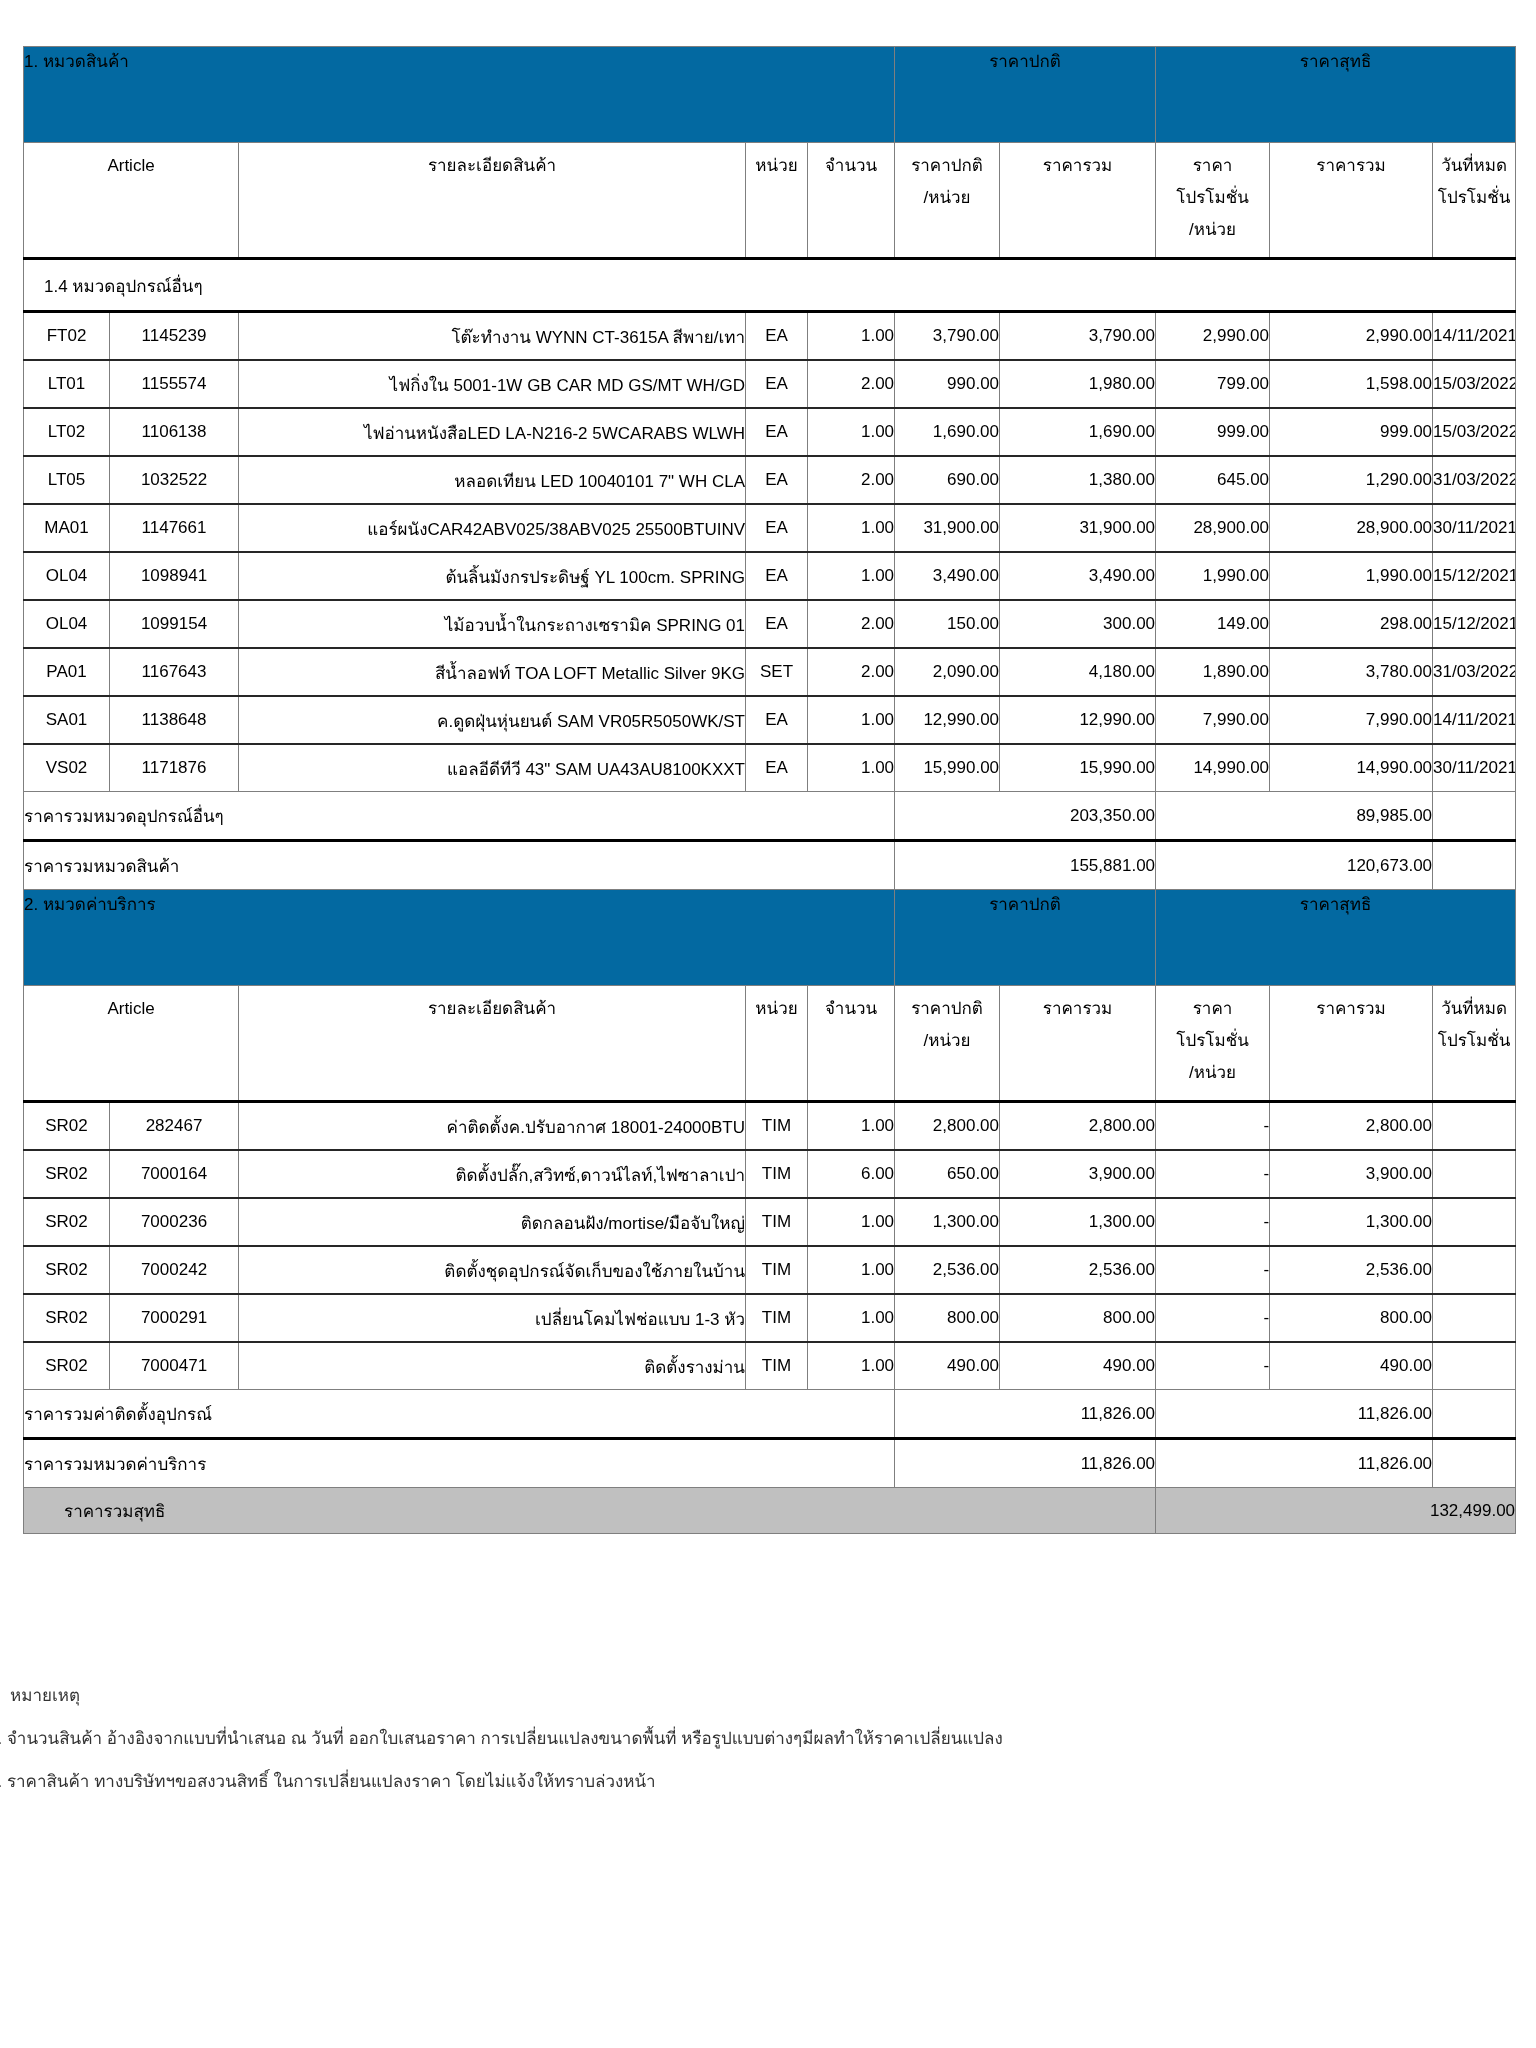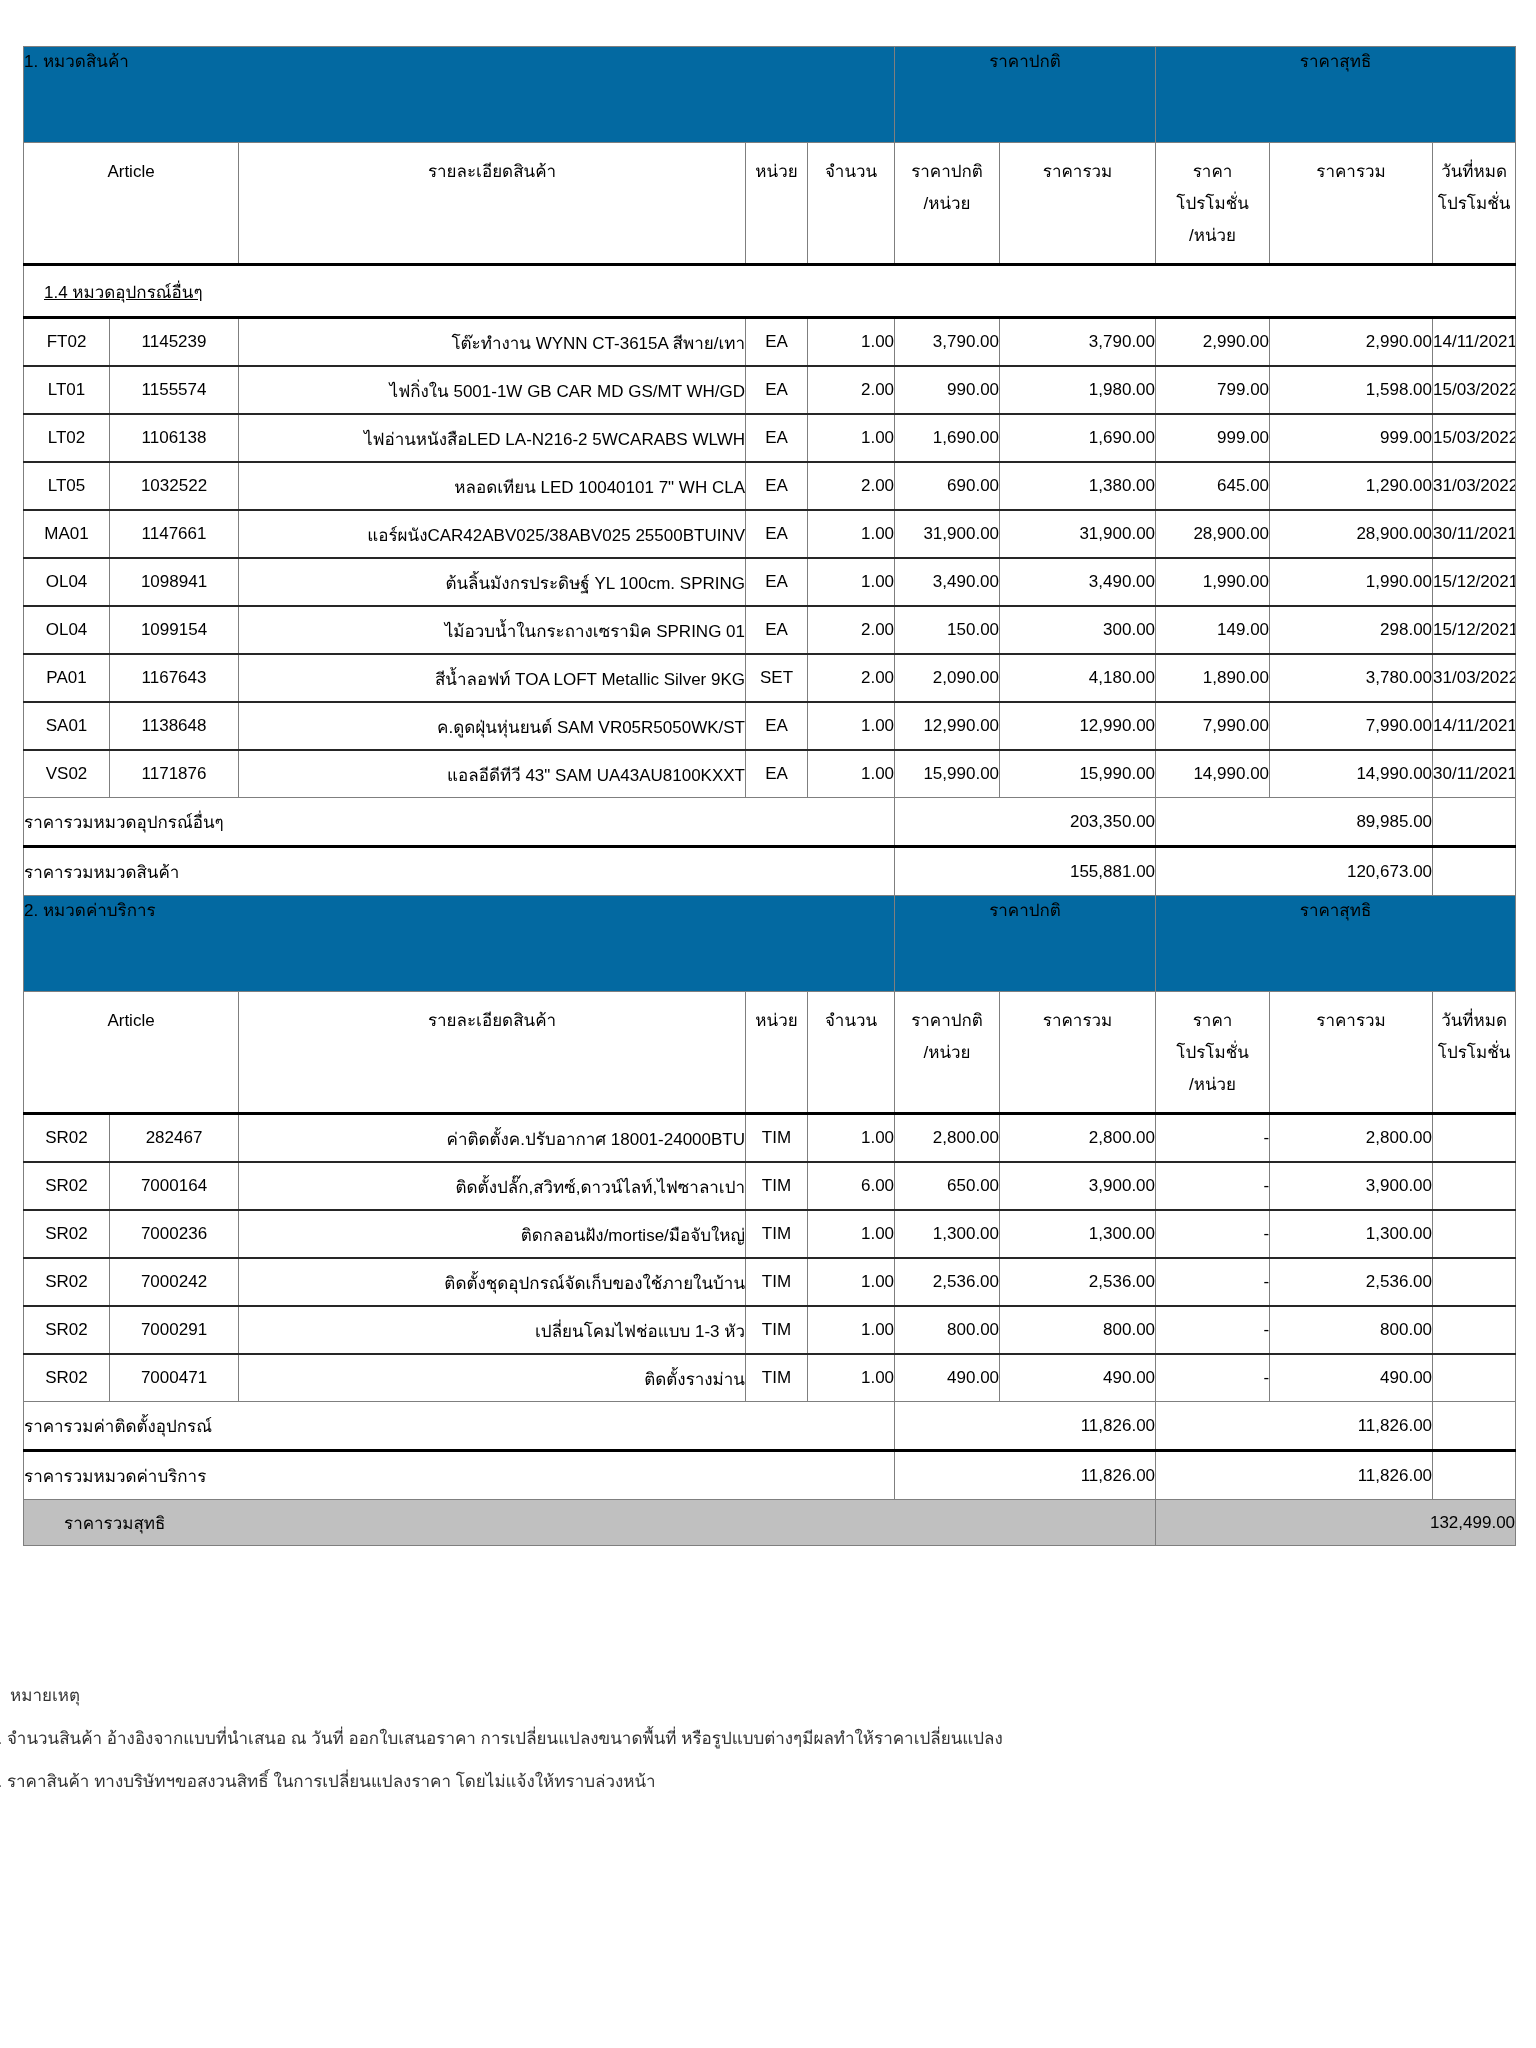--- a/index.html
+++ b/index.html
@@ -22,22 +22,22 @@
     font-size:17px;
     overflow:hidden;
     vertical-align:middle;
     padding:0;
   }
   
   tr.band td   { height:95px; background:#0369a1; border-top:1px solid #7f7f7f; vertical-align:top; }
   td.band-title{ text-align:left; padding:16px 0 0 24px; }
   td.band-group{ text-align:center; padding-top:16px; }
   tr.hdr td    { height:107px; border-top:1px solid #7f7f7f; vertical-align:top;
-                 text-align:center; padding-top:13px; white-space:pre-line; line-height:32px; }
-  tr.sec td    { height:50px; border-top:3px solid #000; padding-left:20px;text-decoration:underline; }
+                 text-align:center; padding-top:7px; white-space:pre-line; line-height:32px; }
+  tr.sec td    { height:50px; border-top:3px solid #000; padding-left:20px; }
   tr.item td   { height:46px; border-top:2px solid #262626; }
   tr.item.first td { border-top:3px solid #000; }
   tr.sub td    { height:47px; border-top:1px solid #7f7f7f; }
   tr.tot td    { height:47px; border-top:3px solid #000; }
   tr.grand td  { height:45px; border-top:1px solid #7f7f7f; background:#c0c0c0;padding-left:40px; }
   
   .cc { text-align:center; }
   .cl { text-align:right; padding-left:8px; white-space:nowrap; }
   .cr { text-align:right; padding-right:8px; }
   .cd { text-align:center; font-size:15.5px; }

